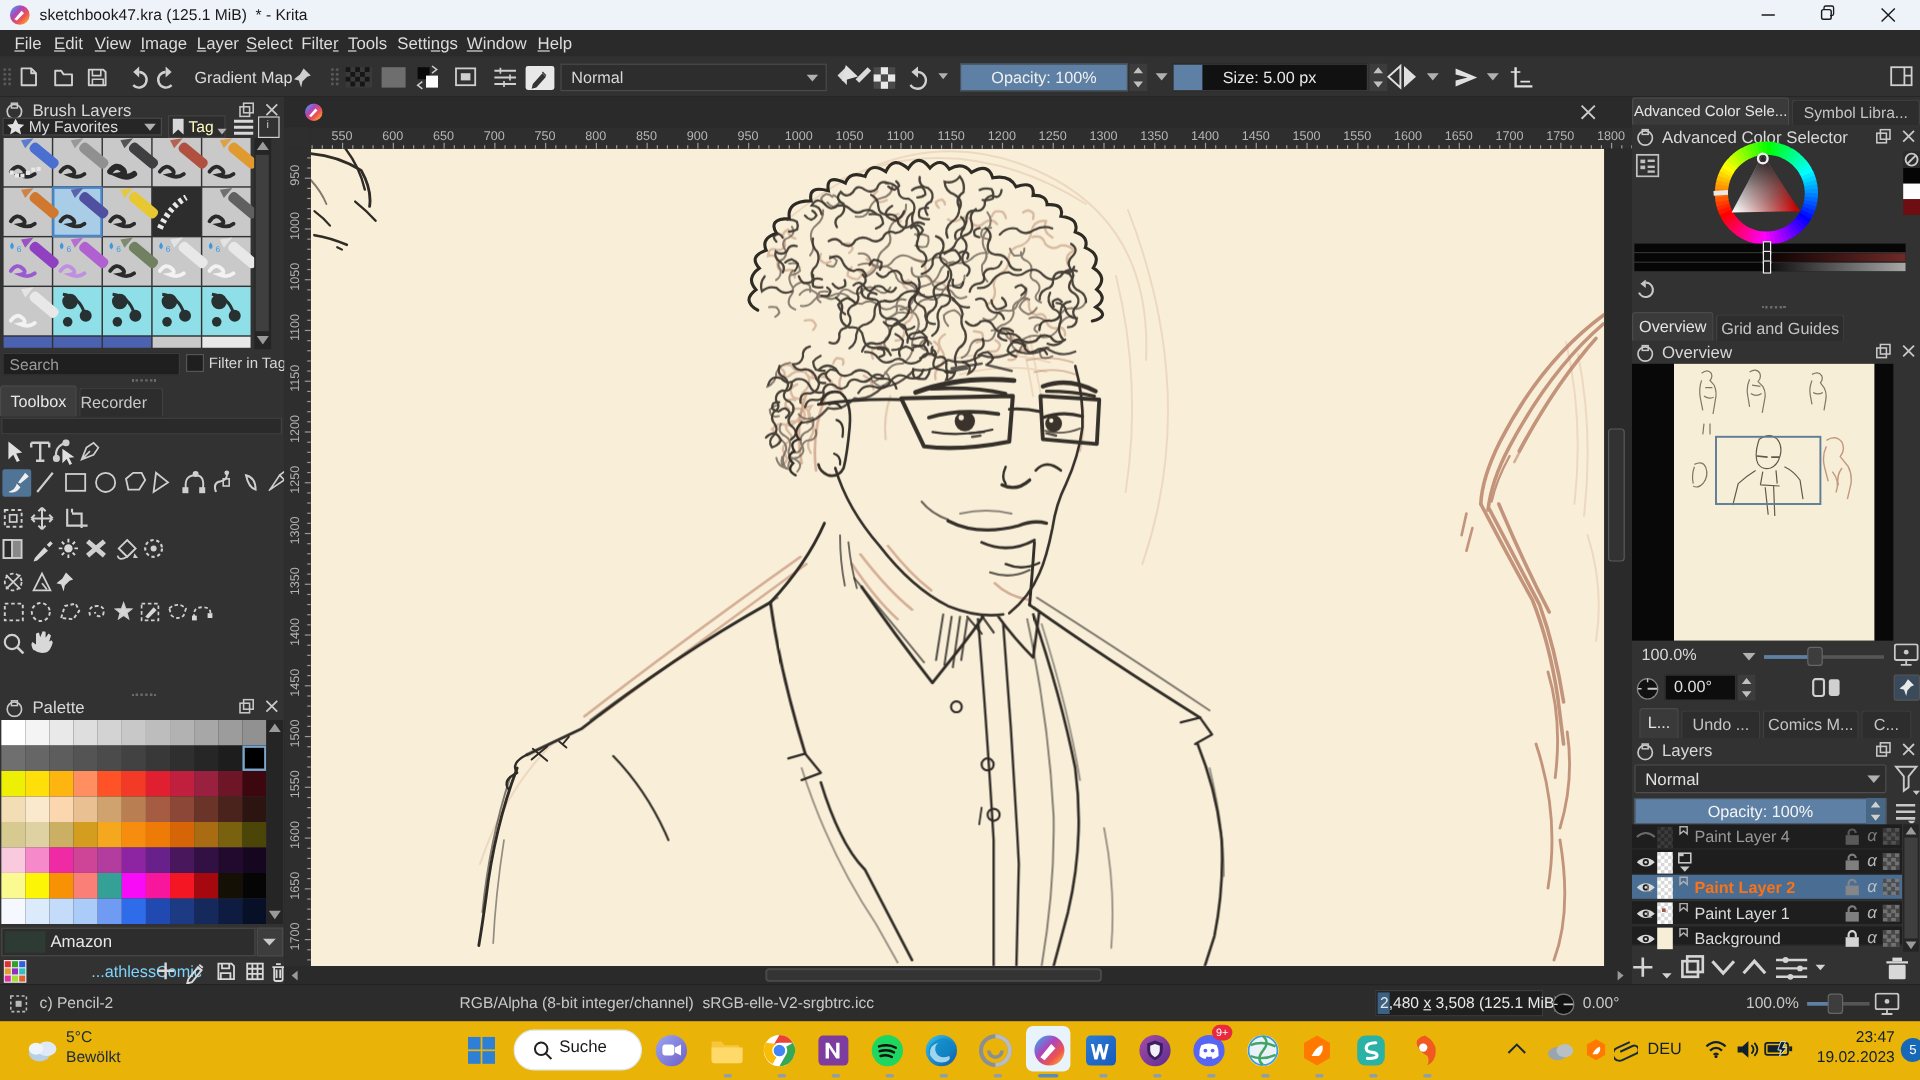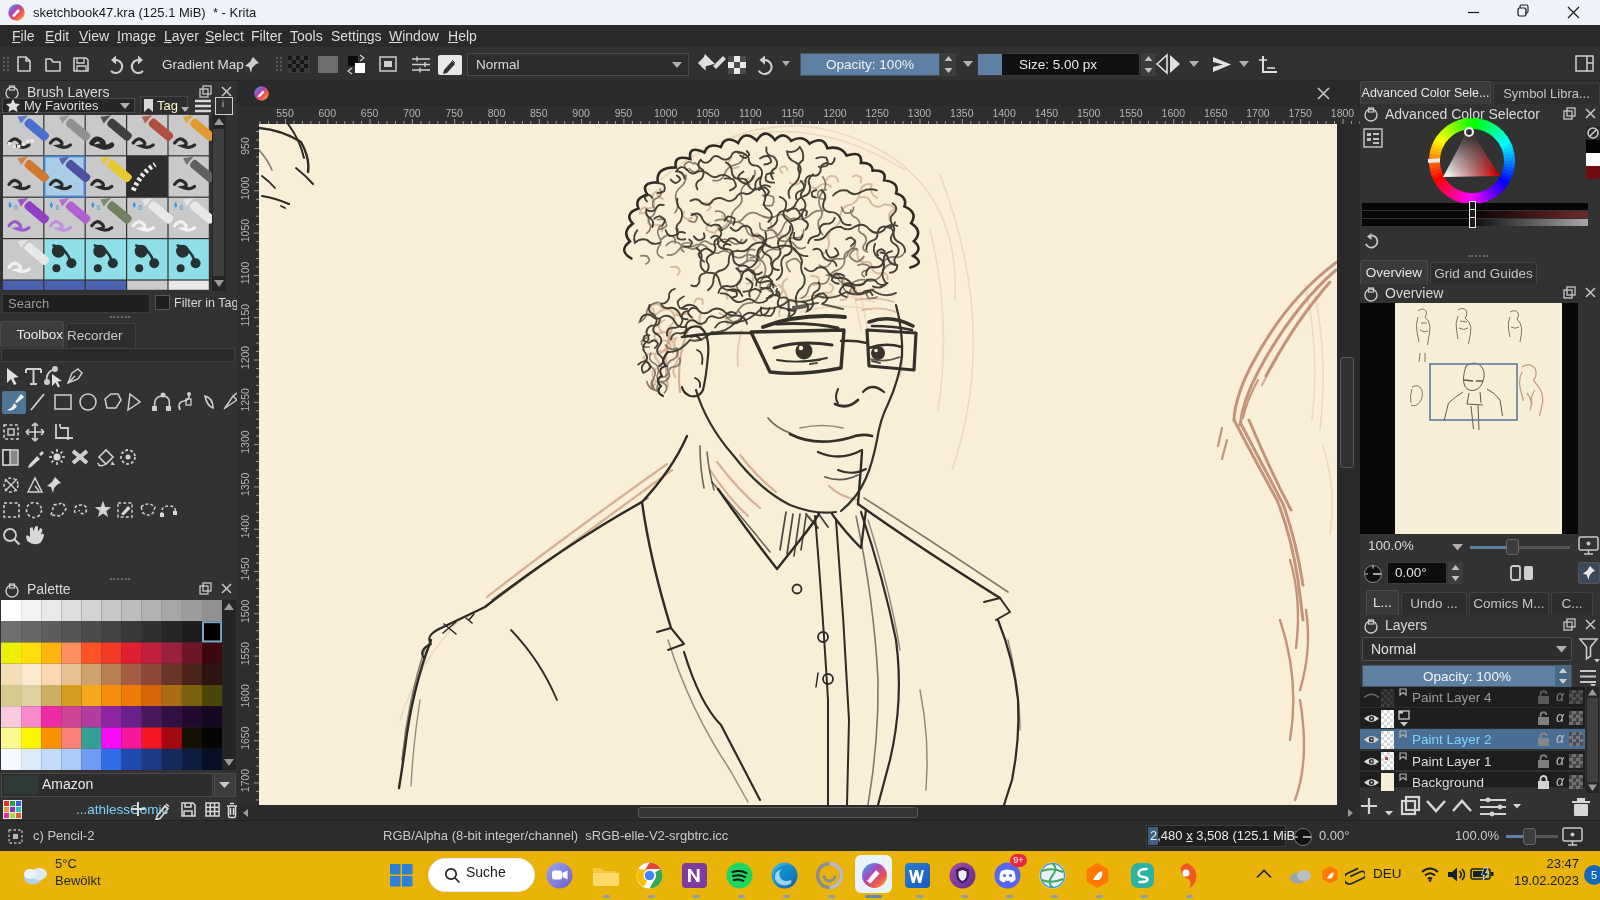--- a/index.html
+++ b/index.html
@@ -368,21 +368,21 @@
         </svg>
    <div class="abs" style="left:1px;top:14px;width:11px;height:147px;background:#3f3f3f;"></div>
  </div>
 
  <div class="abs" style="left:2px;top:213px;width:148px;height:19px;background:#1f1f1f;border:1px solid #3a3a3a;color:#9a9a9a;font-size:13px;padding:1px 0 0 5px;">Search</div>
  <div class="abs" style="left:155px;top:214px;width:15px;height:15px;background:#1f1f1f;border:1px solid #555;"></div>
  <span class="abs" style="left:174px;top:215px;color:#d8d8d8;font-size:12.5px;">Filter in Tag</span>
 
  <div class="abs" style="left:110px;top:235px;width:20px;height:3px;border-top:2px dotted #6a6a6a;"></div>
 
- <div class="abs" style="left:0px;top:240px;width:64px;height:26px;background:#3d3d3d;border:1px solid #4a4a4a;border-bottom:none;border-radius:3px 3px 0 0;color:#e8e8e8;font-size:13.5px;text-align:right;line-height:25px;">Toolbox</div>
+ <div class="abs" style="left:0px;top:240px;width:64px;height:26px;background:#3d3d3d;border:1px solid #4a4a4a;border-bottom:none;border-radius:3px 3px 0 0;color:#e8e8e8;font-size:13.5px;text-align:center;line-height:25px;">Toolbox</div>
  <div class="abs" style="left:66px;top:242px;width:70px;height:24px;background:#2d2d2d;border:1px solid #404040;border-bottom:none;border-radius:3px 3px 0 0;color:#c8c8c8;font-size:13.5px;text-align:left;line-height:23px;">Recorder</div>
  <div class="abs" style="left:1px;top:267px;width:234px;height:14px;background:#2a2a2a;border:1px solid #404040;"></div>
  <svg class="abs" style="left:0;top:285px" width="237" height="185" viewBox="0 0 237 185">
 <g stroke="#cfcfcf" fill="none" stroke-width="1.5">
 <path d="M7 2 v15 l4 -4 3 6 2.5 -1 -3 -6 5 -1 z" fill="#e0e0e0" stroke="none"></path>
 <path d="M26 3 h15 M33.5 3 v15 M30 18 h7 M26 3 v4 M41 3 v4" stroke-width="2"></path>
 <path d="M47 16 q-2 -10 8 -13" stroke-width="1.8"></path>
           <circle cx="47" cy="16" r="2.2" fill="#cfcfcf"></circle>
           <circle cx="55" cy="3" r="2.2" fill="#cfcfcf"></circle>
           <path d="M52 8 v12 l3.5 -3.5 2.5 5 2 -1 -2.5 -5 4.5 -0.5 z" fill="#e0e0e0" stroke="none"></path>
@@ -1442,21 +1442,21 @@
 <svg class="abs" style="left:3px;top:651.4px" width="17" height="15">
         <path d="M1 7.5 q7.5 -7 15 0 q-7.5 7 -15 0z" fill="#d8d8d8"></path>
         <circle cx="8.5" cy="7.5" r="2.6" fill="#1e1e1e"></circle>
         <circle cx="8.5" cy="7.5" r="1.1" fill="#d8d8d8"></circle>
       </svg>
 <div class="abs" style="left:21px;top:650px;width:13px;height:18px;background:repeating-conic-gradient(#ffffff 0% 25%, #d8d8d8 0% 50%) 0 0/6px 6px;"></div>
 <span class="abs" style="left:12px;top:654px;color:#8a8a8a;font-size:9px;">L</span>
 <svg class="abs" style="left:38px;top:649px" width="12" height="10">
         <path d="M2 1 h6 v6 l-3 -2.5 -3 2.5z" fill="none" stroke="#b0b0b0" stroke-width="1.2"></path>
       </svg>
-<span class="abs" style="left:52px;top:651px;color:#7dd3fc;font-size:13.5px;font-weight:normal;">Paint Layer 2</span>
+<span class="abs" style="left:52px;top:651px;color:#f97316;font-size:13.5px;font-weight:bold;">Paint Layer 2</span>
 <svg class="abs" style="left:176px;top:651px" width="15" height="15" opacity="0.9">
         <rect x="2" y="6" width="11" height="8" fill="#8a8a8a"></rect>
         <path d="M4.5 6 v-1.5 a3 3 0 0 1 6 -0.5" fill="none" stroke="#8a8a8a" stroke-width="1.8"></path>
       </svg>
 <span class="abs" style="left:196px;top:649px;color:#c8c8c8;font-size:14px;font-style:italic;opacity:0.9;">α</span>
 <div class="abs" style="left:209px;top:651px;width:14px;height:14px;background:repeating-conic-gradient(#7a7a7a 0% 25%, #4a4a4a 0% 50%) 0 0/7px 7px;opacity:0.9;"></div>
 <div class="abs" style="left:0;top:669.6px;width:225px;height:20.7px;background:#1e1e1e;border-bottom:1px solid #2c2c2c;"></div>
 <svg class="abs" style="left:3px;top:672.6px" width="17" height="15">
         <path d="M1 7.5 q7.5 -7 15 0 q-7.5 7 -15 0z" fill="#d8d8d8"></path>
         <circle cx="8.5" cy="7.5" r="2.6" fill="#1e1e1e"></circle>

